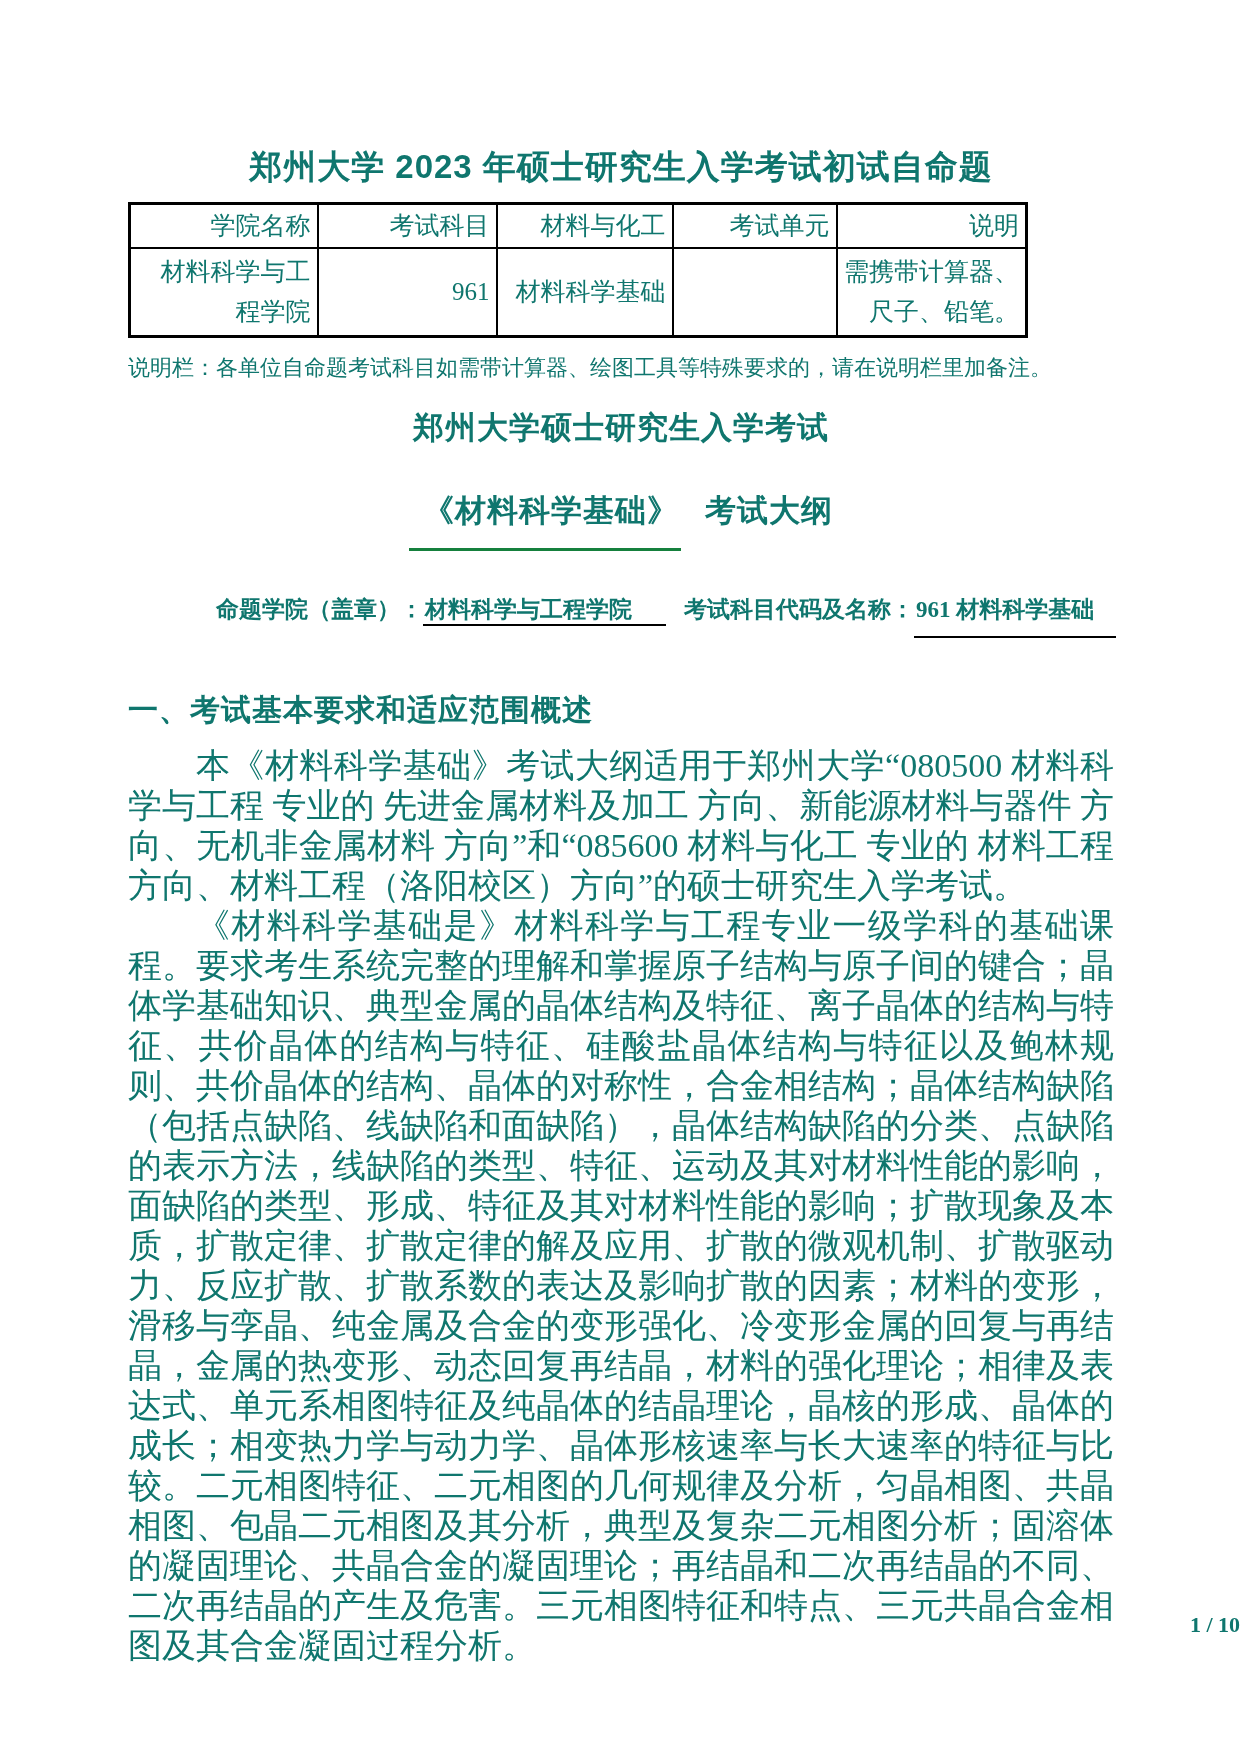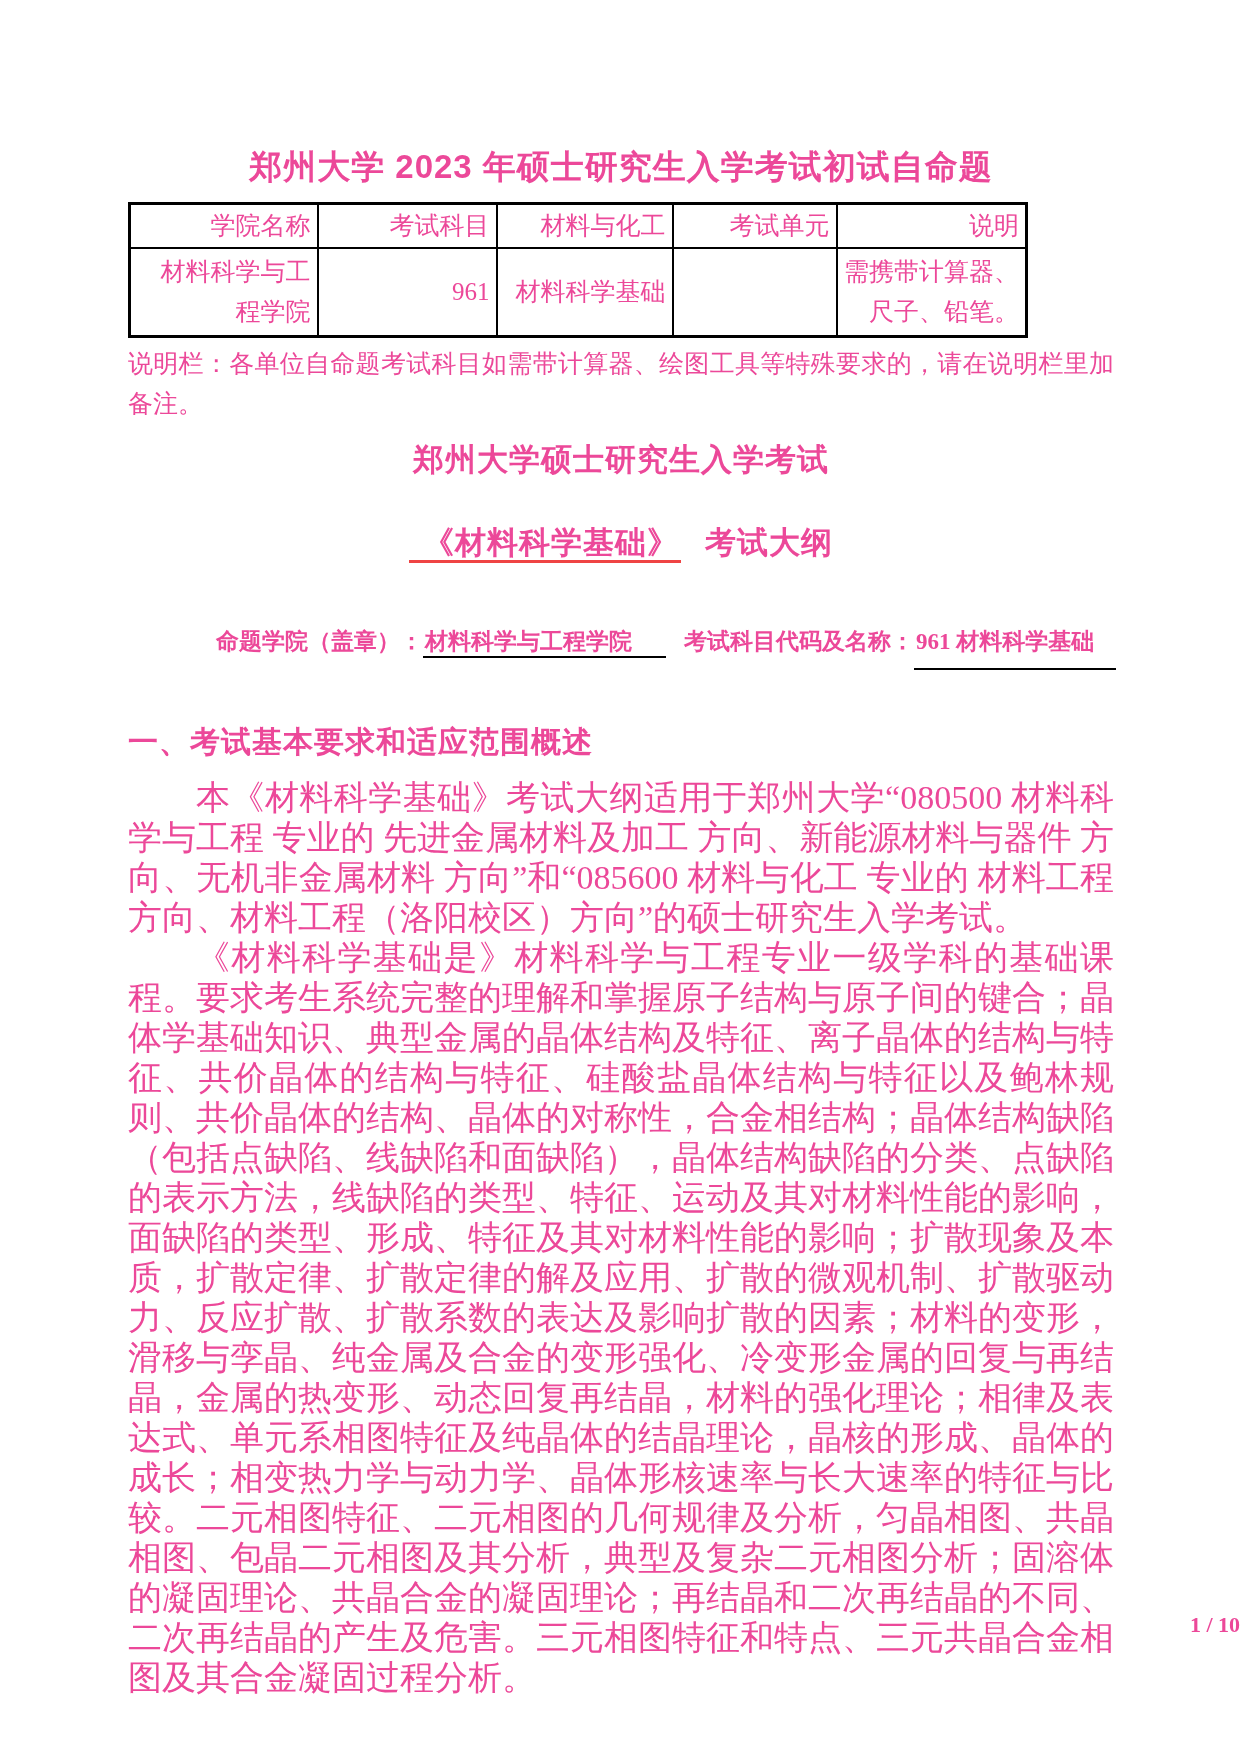--- a/index.html
+++ b/index.html
@@ -4,21 +4,21 @@
 <style>
   html, body { margin: 0; padding: 0; background: #e8e8e8; }
   .page {
     position: relative;
     width: 1240px;
     height: 1754px;
     margin: 0 auto;
     background: #ffffff;
     box-sizing: border-box;
     padding: 146px 126px 0 128px;
-    color: #ec4899;
+    color: #0f766e;
     font-family: "Liberation Serif", "DejaVu Serif", serif;
     overflow: hidden;
   }
   .title1 {
     margin: 0;
     text-align: center;
     font-family: "Liberation Sans", "DejaVu Sans", sans-serif;
     font-weight: bold;
     font-size: 33px;
     line-height: 1.25;
@@ -48,22 +48,22 @@
     font-weight: normal;
     padding: 0 6px;
     line-height: 40px;
   }
   table.info th { height: 42px; }
   table.info td { height: 86px; }
   col.c1 { width: 188px; } col.c2 { width: 179px; } col.c3 { width: 176px; }
   col.c4 { width: 164px; } col.c5 { width: 190px; }
   .table-note {
     margin: 6px 0 0 0;
-    font-size: 25px;
-    line-height: 40px;
+    font-size: 22px;
+    line-height: 48px;
     text-align: justify;
   }
   .subtitle1 {
     margin: 16px 0 0 0;
     text-align: center;
     font-family: "Liberation Sans", "DejaVu Sans", sans-serif;
     font-weight: bold;
     font-size: 31px;
     line-height: 1.3;
     letter-spacing: 1px;
@@ -71,22 +71,22 @@
   .subtitle2 {
     margin: 42px 0 0 0;
     text-align: center;
     font-family: "Liberation Sans", "DejaVu Sans", sans-serif;
     font-weight: bold;
     font-size: 31px;
     line-height: 1.3;
     letter-spacing: 1px;
   }
   .subtitle2 .u-book {
-    border-bottom: 3px solid #ef4444;
-    padding: 0 2px 0 14px;
+    border-bottom: 3px solid #15803d;
+    padding: 0 2px 20px 14px;
     margin-right: 24px;
   }
   .issuer {
     margin: 62px 0 0 0;
     padding-left: 88px;
     font-size: 23px;
     font-weight: 600;
     line-height: 34px;
     white-space: nowrap;
   }

